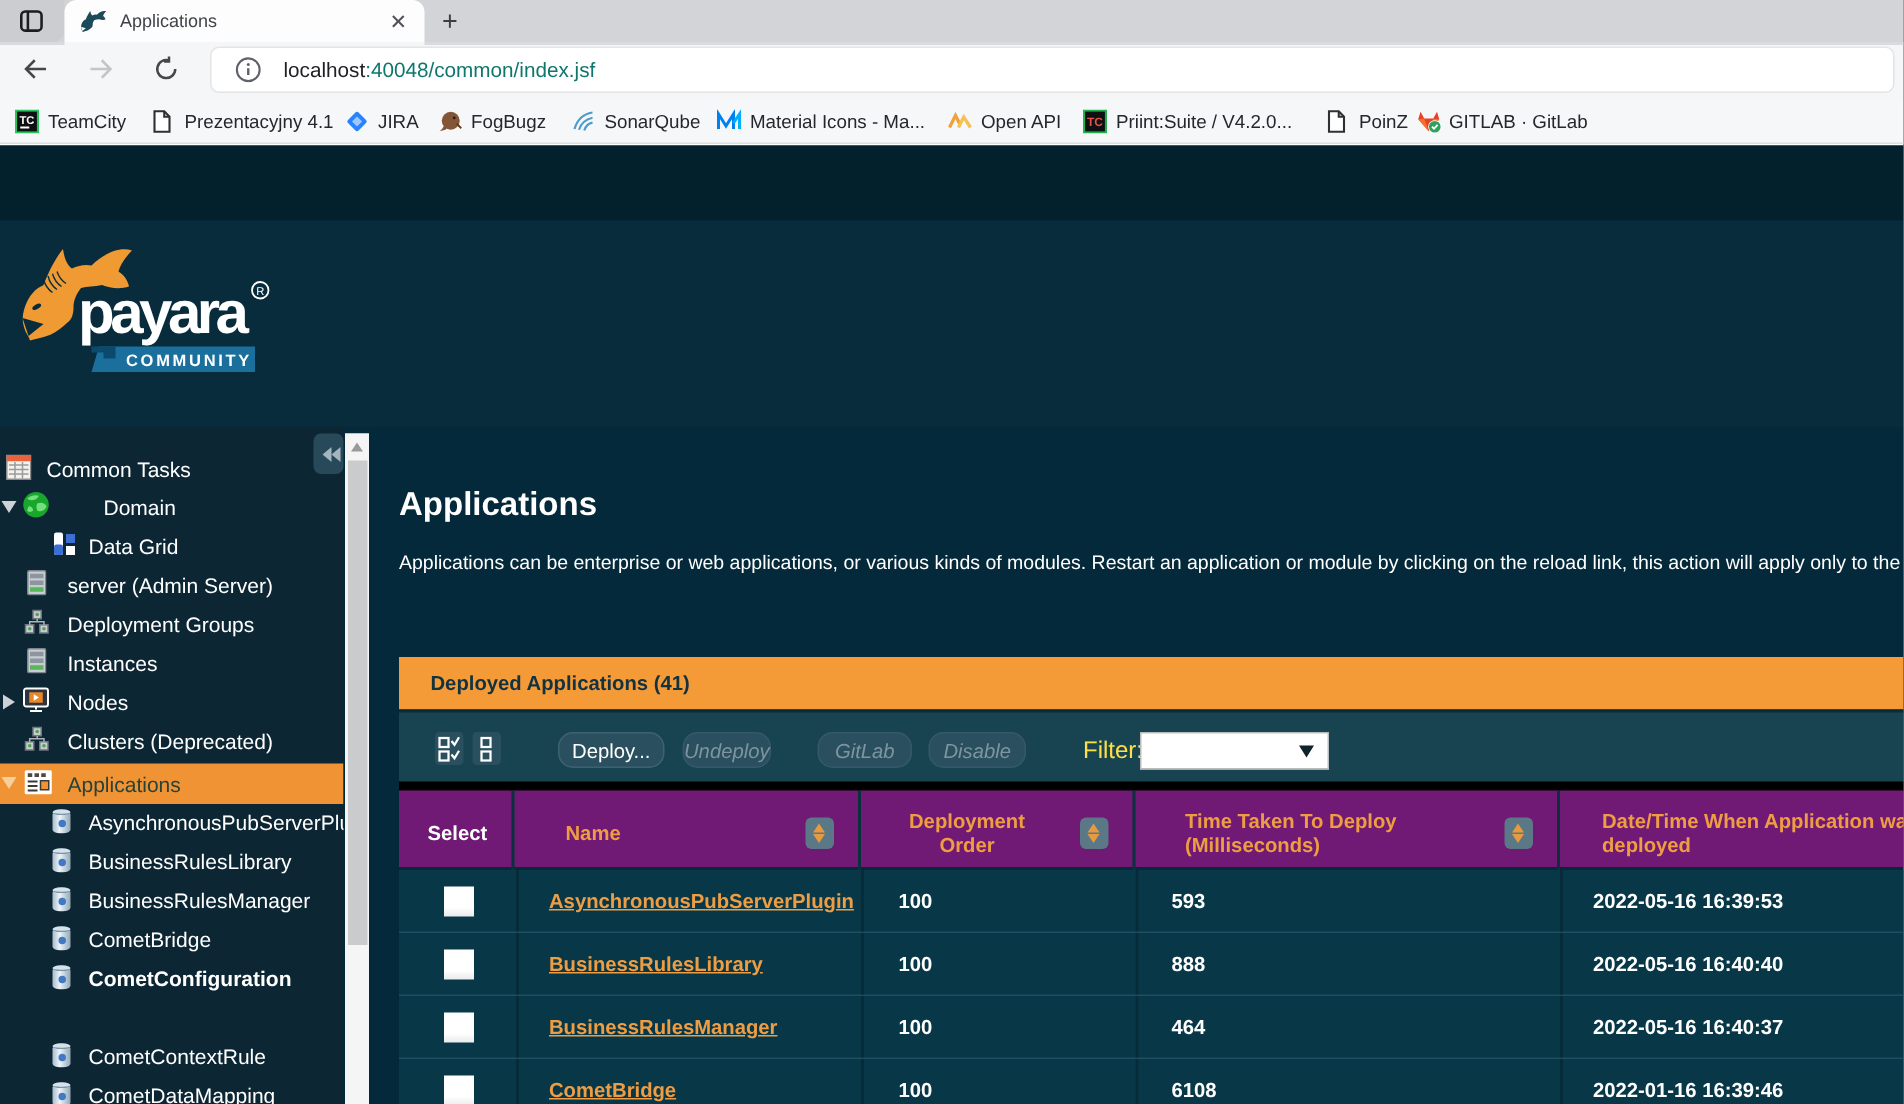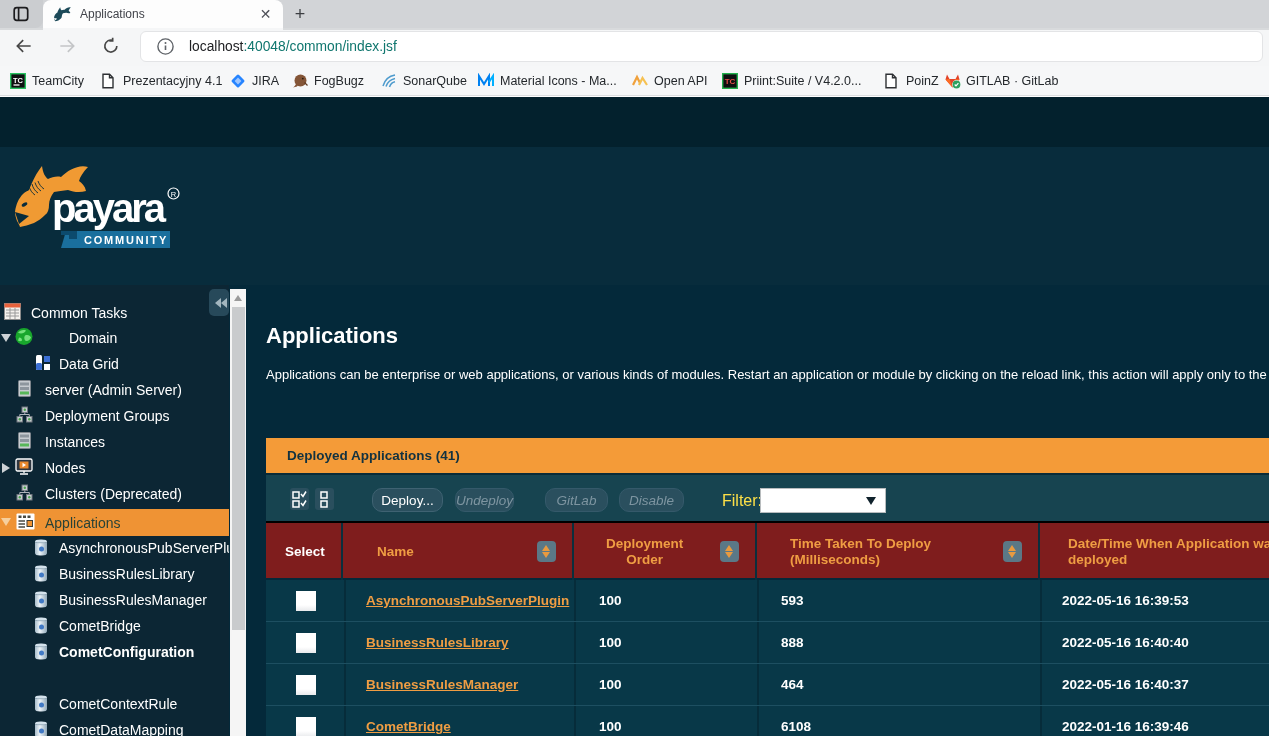--- a/index.html
+++ b/index.html
@@ -64,21 +64,21 @@
 #toolbar { left:266px; top:473px; width:1003px; height:48px; background:#174450; border-top:2px solid #0a2c38; }
 .selic { position:absolute; top:13px; width:19px; height:22px; background:#2a4f5e; border-radius:3px; }
 .btn { position:absolute; top:13px; height:24px; border-radius:10px; background:#2a4f5e; color:#fff; font-size:13.5px; text-align:center; border:1px solid #3f6272; }
 .btn span { display:inline-block; margin-top:4px; }
 .btn.dis { color:#7e95a1; font-style:italic; border-color:#35596a; }
 #filterlbl { position:absolute; left:456px; top:17px; color:#fde047; font-weight:normal; font-size:16px; }
 #filtersel { position:absolute; left:494px; top:13px; width:126px; height:25px; background:#fff; border:1px solid #b8bcbe; }
 #filtersel:after { content:""; position:absolute; right:9px; top:8px; border-left:5.5px solid transparent; border-right:5.5px solid transparent; border-top:8px solid #10222c; }
 
 
-#thead { left:266px; top:521px; width:1003px; height:57px; background:#7f1d1d; border-top:2px solid #000000; }
+#thead { left:266px; top:521px; width:1003px; height:57px; background:#701a75; border-top:6px solid #000000; }
 .hcell { position:absolute; top:0; height:58px; border-right:2px solid #0a2f3d; }
 .htext { position:absolute; color:#ef9d43; font-weight:bold; font-size:13.5px; line-height:16px; white-space:nowrap; }
 .sortbtn { position:absolute; width:19px; height:21px; background:#5b7886; border-radius:4px; }
 .sortbtn:before { content:""; position:absolute; left:5px; top:4px; border-left:4.5px solid transparent; border-right:4.5px solid transparent; border-bottom:6px solid #e89a40; }
 .sortbtn:after { content:""; position:absolute; left:5px; bottom:4px; border-left:4.5px solid transparent; border-right:4.5px solid transparent; border-top:6px solid #e89a40; }
 
 #tbody { left:266px; top:580px; width:1003px; height:156px; background:#083848; overflow:hidden; }
 .row { position:absolute; left:0; width:1003px; height:42px; border-bottom:1.5px solid #1d4f61; }
 .vline { position:absolute; top:0; width:2px; height:100%; background:#062c3a; }
 .cb { position:absolute; left:30px; top:11px; width:20px; height:20px; background:linear-gradient(#ffffff 70%, #e8eaec); }

